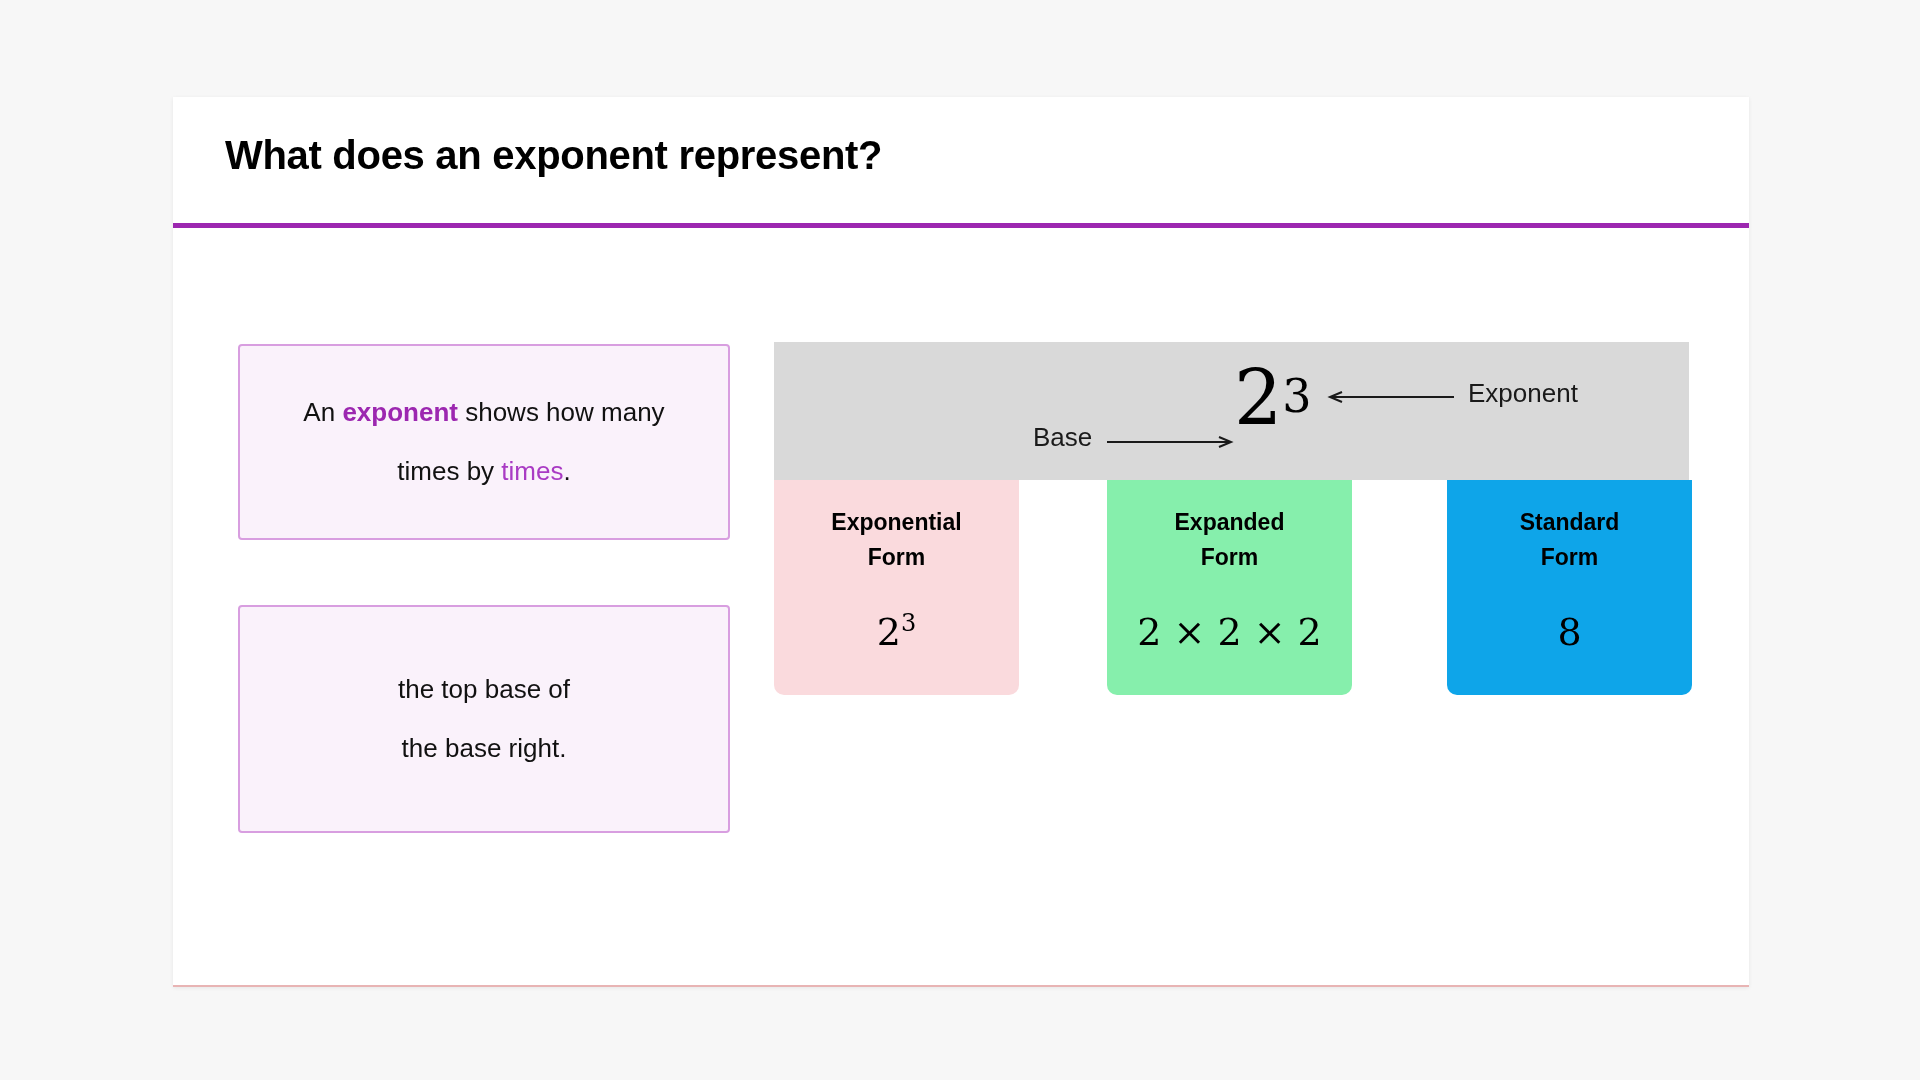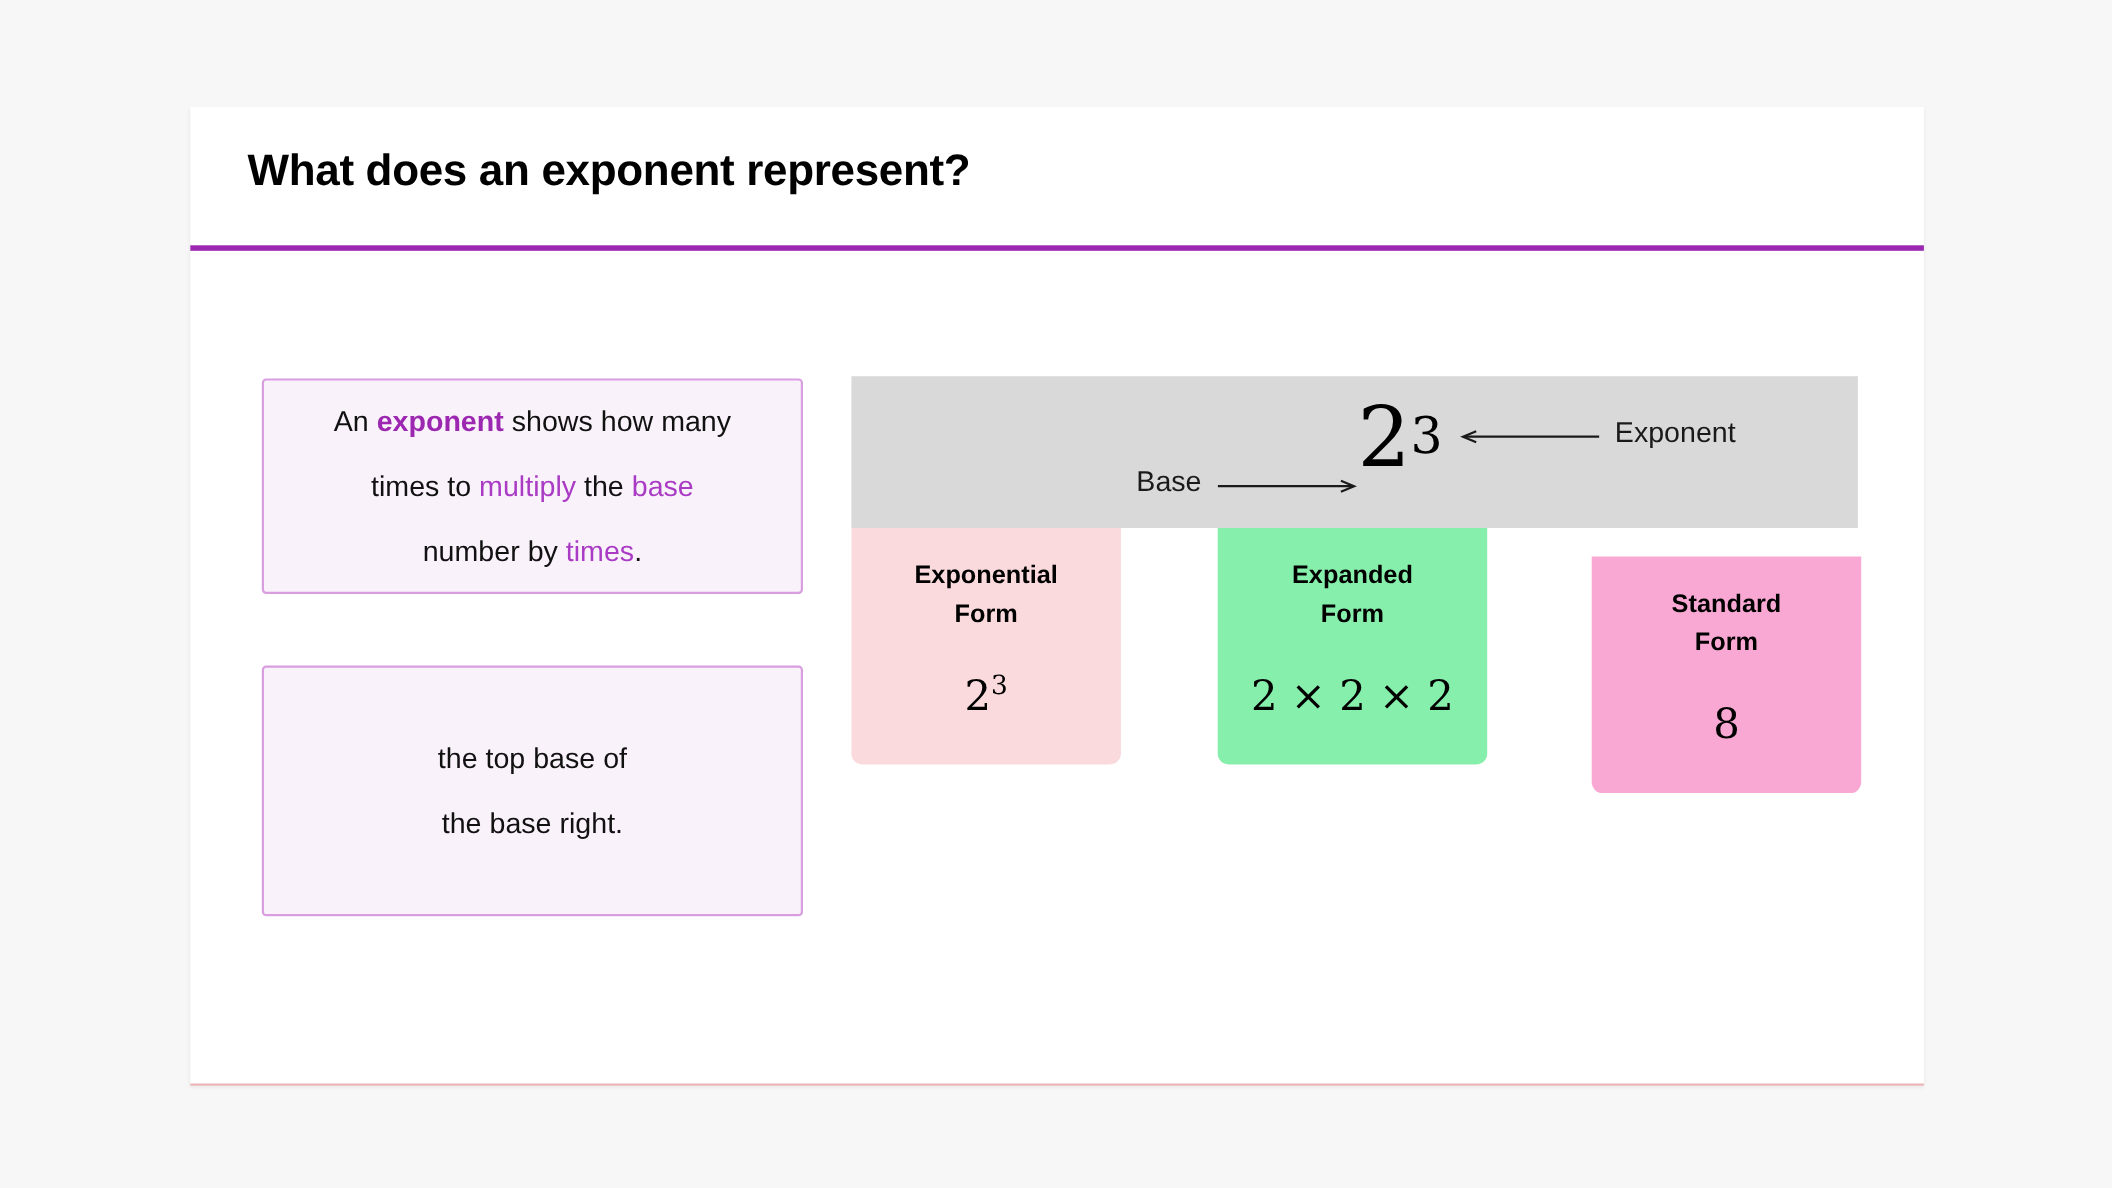--- a/index.html
+++ b/index.html
@@ -160,21 +160,21 @@
     width: 245px;
     height: 215px;
     border-radius: 0 0 10px 10px;
     box-sizing: border-box;
     display: flex;
     flex-direction: column;
     align-items: center;
   }
   #form-card-0 { left: 0px;   background: #fadadd; }
   #form-card-1 { left: 333px; background: #86efac; }
-  #form-card-2 { left: 673px; background: #f9a8d4; margin-top: 26px; }
+  #form-card-2 { left: 673px; background: #0ea5e9; }
 
   .form-title {
     margin-top: 25px;
     font-size: 23px;
     font-weight: bold;
     color: #000000;
     text-align: center;
     line-height: 35px;
     white-space: pre-line;
   }
@@ -199,24 +199,21 @@
   <div id="header">
     <div id="page-title">What does an exponent represent?</div>
   </div>
   <div id="title-rule"></div>
 
   <div class="info-card" id="info-card-1">
     <span class="info-line">
       <span>An </span><span class="kw-bold">exponent</span><span> shows how many</span>
     </span>
     <span class="info-line">
-      <span>times to </span><span class="kw">multiply</span><span> the </span><span class="kw">base</span>
-    </span>
-    <span class="info-line">
-      <span>number by </span><span class="kw">times</span><span>.</span>
+      <span>times by </span><span class="kw">times</span><span>.</span>
     </span>
   </div>
 
   <div class="info-card" id="info-card-2">
     <span class="info-line">the top base of</span>
     <span class="info-line">the base right.</span>
   </div>
 
   <div id="diagram">
 

